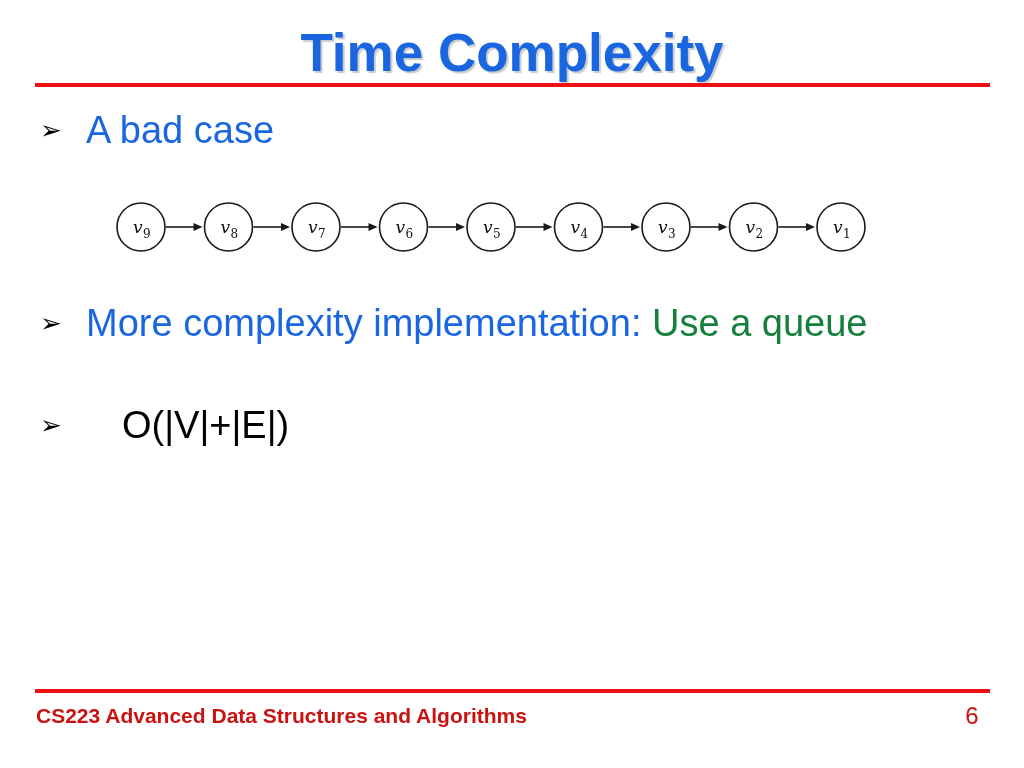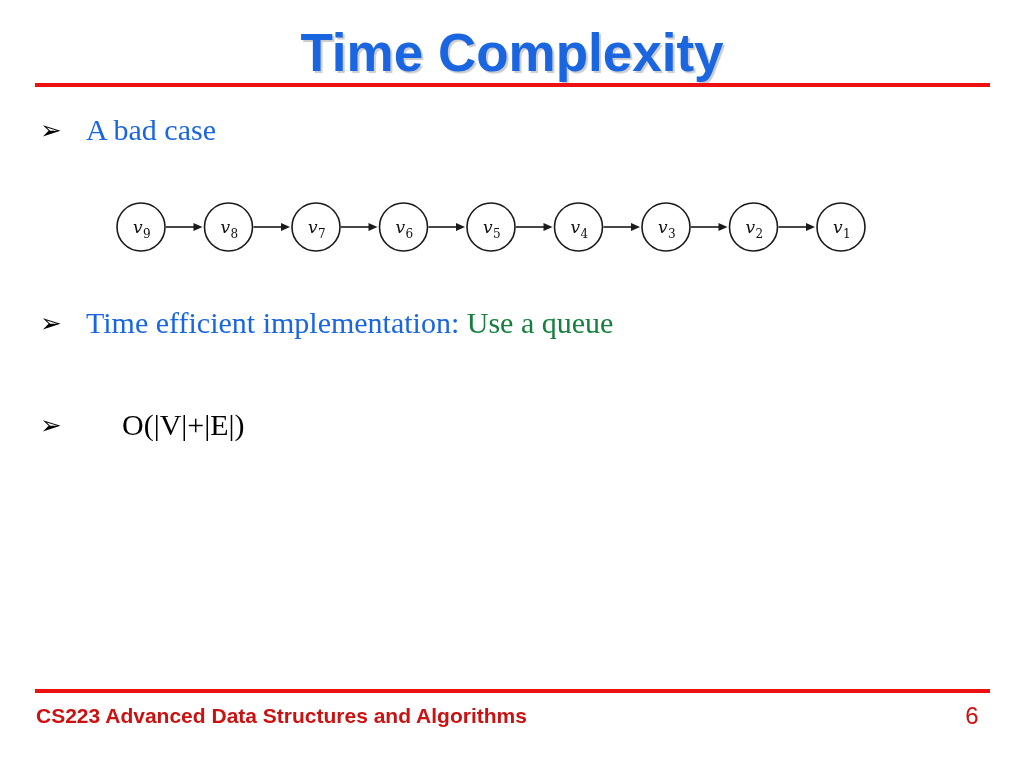--- a/index.html
+++ b/index.html
@@ -52,22 +52,22 @@
   }
   .bullet-marker {
     width: 46px;
     flex: 0 0 46px;
     color: #000000;
     font-family: "DejaVu Sans", sans-serif;
     font-size: 26px;
     line-height: 40px;
   }
   .bullet-text {
-    font-family: Liberation Serif, serif;
-    font-size: 30px;
+    font-family: Liberation Sans, sans-serif;
+    font-size: 38px;
     line-height: 40px;
     color: #1a66e0;
     white-space: pre-wrap;
   }
   .bullet-text .plain {
     color: #15803d;
   }
   .bullet-second-line {
     display: block;
     color: #000000;
@@ -198,21 +198,21 @@
         <line x1="591" y1="34" x2="620.5" y2="34" class="edge-line"></line>
         <polygon points="627.5,34 618.5,30 618.5,38" class="edge-head"></polygon>
         <line x1="678.5" y1="34" x2="708" y2="34" class="edge-line"></line>
         <polygon points="715,34 706,30 706,38" class="edge-head"></polygon>
       </g>
   </svg>
 </div>
 
 <div class="bullet-row" id="bullet-2">
   <span class="bullet-marker">➢</span>
-  <span class="bullet-text"><span>Time efficient implementation:</span><span class="plain"> Use a queue</span></span>
+  <span class="bullet-text"><span>More complexity implementation:</span><span class="plain"> Use a queue</span></span>
 </div>
 
 <div class="bullet-row" id="bullet-3">
   <span class="bullet-marker">➢</span>
   <span class="bullet-text"><span class="bullet-second-line">O(|V|+|E|)</span></span>
 </div>
 
 <div id="footer-text">CS223 Advanced Data Structures and Algorithms</div>
 <div id="page-number">6</div>
 

